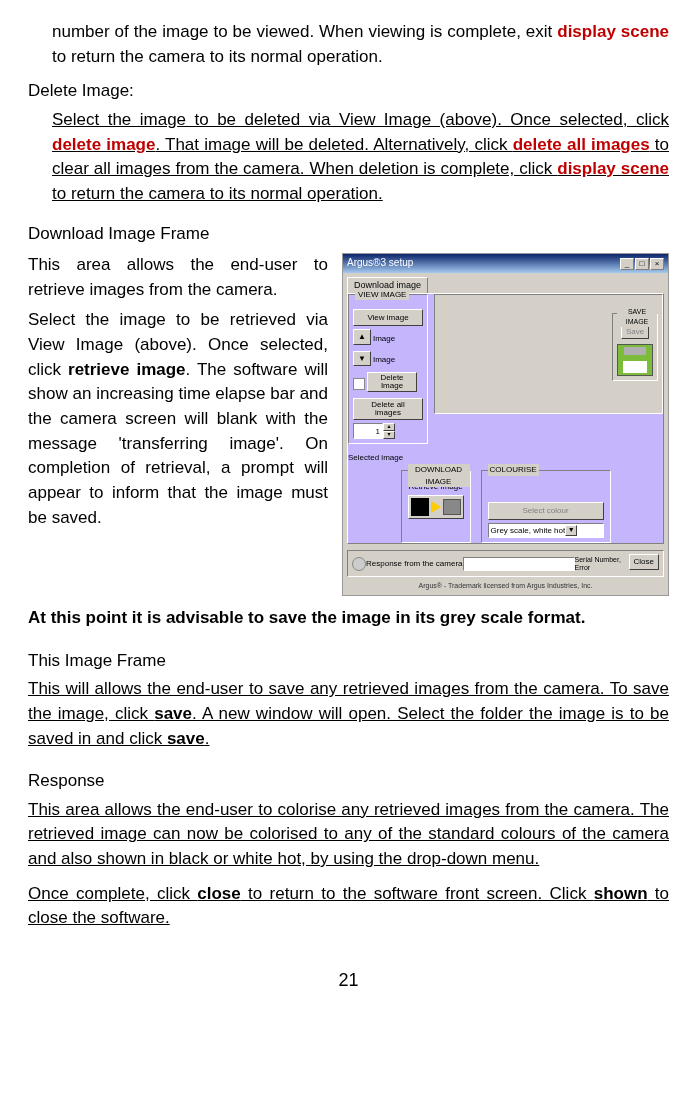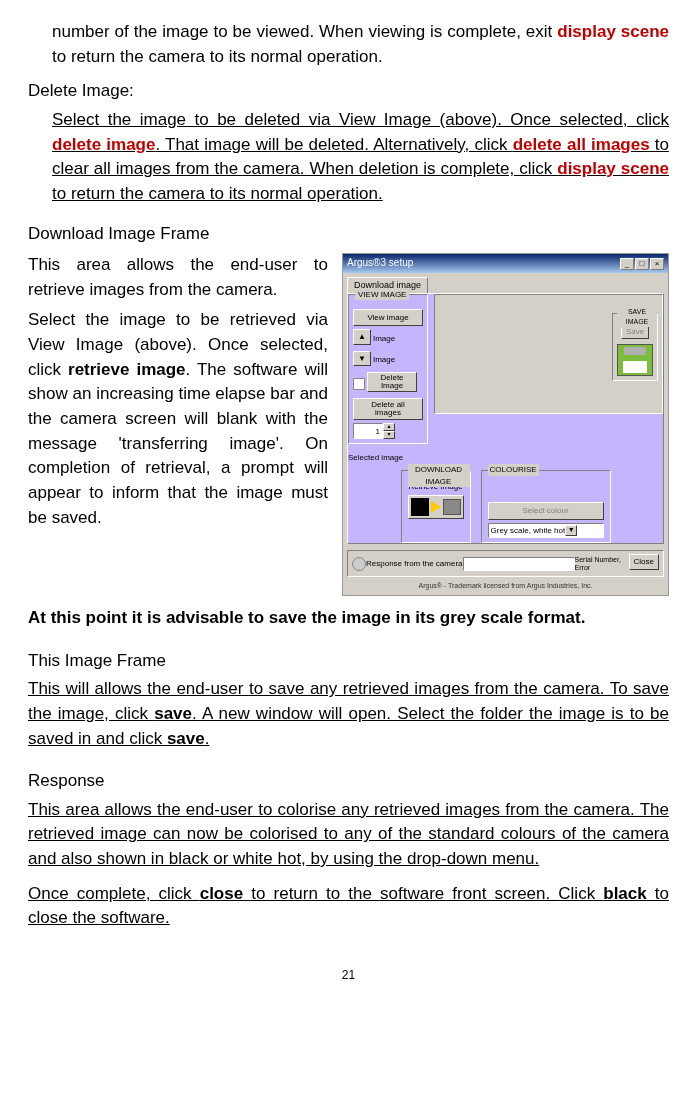--- a/index.html
+++ b/index.html
@@ -16,21 +16,21 @@
   .leading { margin: 0 0 10px 0; text-align: justify; margin-left: 24px;}
   .section-title { margin: 4px 0 4px 0; }
   .para { margin: 0 0 10px 24px; text-align: justify; text-decoration: underline; }
   .para.nolm { margin-left: 0; }
   .red-bold { color: #c00000; font-weight: bold; }
   .bold { font-weight: bold; }
   .flex-row { display: flex; gap: 14px; align-items: flex-start; margin-top: 6px;}
   .col-text { flex: 0 0 300px; text-align: justify; }
   .col-text p { margin: 0 0 6px 0; }
   .advice { font-weight: bold; margin: 10px 0 18px 0; }
-  .page-num { text-align: center; font-size: 12px; margin-top: 36px; }
+  .page-num { text-align: center; font-size: 18px; margin-top: 36px; }
 
   
   .appwin {
     flex: 1;
     border: 1px solid #999;
     background: #d4d0c8;
     font-family: Tahoma, Arial, sans-serif;
     font-size: 9px;
     color: #000;
   }
@@ -256,16 +256,16 @@
 <p class="advice">At this point it is advisable to save the image in its grey scale format.</p>
 
 <p class="section-title nolm">This Image Frame</p>
 <p class="para nolm">
   <span>This will allows the end-user to save any retrieved images from the camera. To save the image, click </span><span class="bold">save</span><span>. A new window will open. Select the folder the image is to be saved in and click </span><span class="bold">save</span><span>.</span>
 </p>
 
 <p class="section-title nolm" style="margin-top:18px;">Response</p>
 <p class="para nolm">This area allows the end-user to colorise any retrieved images from the camera. The retrieved image can now be colorised to any of the standard colours of the camera and also shown in black or white hot, by using the drop-down menu.</p>
 <p class="para nolm">
-  <span>Once complete, click </span><span class="bold">close</span><span> to return to the software front screen. Click </span><span class="bold">black</span><span> to close the software.</span>
+  <span>Once complete, click </span><span class="bold">close</span><span> to return to the software front screen. Click </span><span class="bold">shown</span><span> to close the software.</span>
 </p>
 
 <div class="page-num">21</div>
 
 </body></html>

